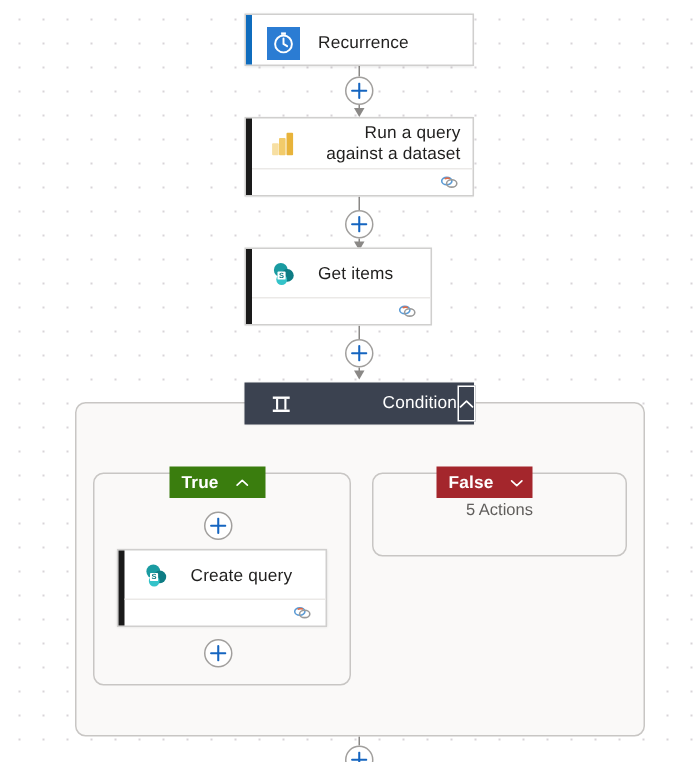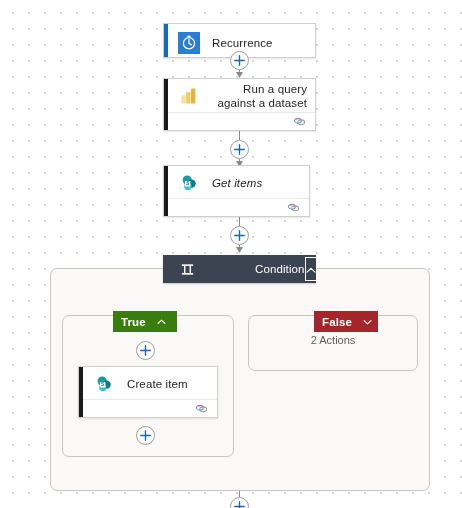--- a/index.html
+++ b/index.html
@@ -197,21 +197,21 @@
 
     <line x1="239.5" y1="491" x2="239.5" y2="497" stroke="#8a8886" stroke-width="1"></line>
   </svg>
 
   <div class="scope-box" style="left:50px; top:268px; width:380px; height:223px;"></div>
 
   <div class="branch-box" style="left:62px; top:315px; width:172px; height:142px;"></div>
 
   <div class="branch-box" style="left:248px; top:315px; width:170px; height:56px;"></div>
 
-  <div class="card" style="left:163px; top:23px; width:153px; height:35px;">
+  <div class="card" style="left:163px; top:9px; width:153px; height:35px;">
     <div class="accent" style="background:#0f6cbd;"></div>
     <div class="card-head">
       <div class="card-icon">
         <svg width="22" height="22" viewBox="0 0 22 22">
           <rect x="0" y="0" width="22" height="22" fill="#2b7cd3"></rect>
           <circle cx="11" cy="11.3" r="5.6" fill="none" stroke="#ffffff" stroke-width="1.3"></circle>
           <path d="M11 7.6 L11 11.3 L13.4 12.8" fill="none" stroke="#ffffff" stroke-width="1.3" stroke-linecap="round"></path>
           <rect x="9.4" y="3.6" width="3.2" height="1.6" fill="#ffffff"></rect>
         </svg>
       </div>
@@ -235,21 +235,21 @@
       <span>
         <svg class="conn-icon" viewBox="0 0 16 12">
           <ellipse cx="6" cy="5" rx="4.2" ry="3.0" fill="none" stroke="#5b9bd5" stroke-width="1.3"></ellipse>
           <ellipse cx="10" cy="7" rx="4.2" ry="3.0" fill="none" stroke="#9a9a9a" stroke-width="1.3"></ellipse>
           <path d="M4.2 3.2 A4.2 3 0 0 1 8.6 3.0" fill="none" stroke="#e06c4a" stroke-width="1.3"></path>
         </svg>
       </span>
     </div>
   </div>
 
-  <div class="card" style="left:163px; top:165px; width:147px; height:52px;font-style:italic;">
+  <div class="card" style="left:163px; top:165px; width:125px; height:52px;">
     <div class="accent" style="background:#1a1a1a;"></div>
     <div class="card-head" style="height:33px;">
       <div class="card-icon">
         <svg width="20" height="20" viewBox="0 0 20 20">
           <circle cx="8.2" cy="7.0" r="4.6" fill="#1a9ba1"></circle>
           <circle cx="12.6" cy="10.6" r="4.2" fill="#0e7c84"></circle>
           <circle cx="8.8" cy="13.4" r="3.6" fill="#34c3c9"></circle>
           <rect x="6.0" y="8.0" width="5.4" height="5.4" rx="0.6" fill="#ffffff"></rect>
           <text x="8.7" y="12.3" font-size="5" fill="#0e7c84" text-anchor="middle" font-family="Liberation Sans, sans-serif" font-weight="bold">S</text>
         </svg>
@@ -288,44 +288,44 @@
 
   <div class="branch-label" style="left:113px; top:311px; width:64px; height:21px; background:#3a7d0e;">
     <span class="bl-text">True</span>
     <span class="bl-chev">
       <svg width="9" height="6" viewBox="0 0 10 7">
         <path d="M1 5.2 L5 1.4 L9 5.2" fill="none" stroke="#ffffff" stroke-width="1.3" stroke-linecap="round" stroke-linejoin="round"></path>
       </svg>
     </span>
   </div>
 
-  <div class="branch-label" style="left:314px; top:311px; width:64px; height:21px; background:#a4262c;">
+  <div class="branch-label" style="left:291px; top:311px; width:64px; height:21px; background:#a4262c;">
     <span class="bl-text">False</span>
     <span class="bl-chev">
       <svg width="9" height="6" viewBox="0 0 10 7">
         <path d="M1 1.8 L5 5.6 L9 1.8" fill="none" stroke="#ffffff" stroke-width="1.3" stroke-linecap="round" stroke-linejoin="round"></path>
       </svg>
     </span>
   </div>
 
-  <div class="actions-count" style="left:248px; top:334px; width:170px;">2 Actions</div>
+  <div class="actions-count" style="left:248px; top:334px; width:170px;">5 Actions</div>
 
   <div class="card" style="left:78px; top:366px; width:140px; height:52px;">
     <div class="accent" style="background:#1a1a1a;"></div>
     <div class="card-head" style="height:33px;">
       <div class="card-icon">
         <svg width="20" height="20" viewBox="0 0 20 20">
           <circle cx="8.2" cy="7.0" r="4.6" fill="#1a9ba1"></circle>
           <circle cx="12.6" cy="10.6" r="4.2" fill="#0e7c84"></circle>
           <circle cx="8.8" cy="13.4" r="3.6" fill="#34c3c9"></circle>
           <rect x="6.0" y="8.0" width="5.4" height="5.4" rx="0.6" fill="#ffffff"></rect>
           <text x="8.7" y="12.3" font-size="5" fill="#0e7c84" text-anchor="middle" font-family="Liberation Sans, sans-serif" font-weight="bold">S</text>
         </svg>
       </div>
-      <div class="card-title">Create item</div>
+      <div class="card-title">Create query</div>
     </div>
     <div class="card-foot" style="position:absolute; left:4px; right:0; bottom:0;">
       <span>
         <svg class="conn-icon" viewBox="0 0 16 12">
           <ellipse cx="6" cy="5" rx="4.2" ry="3.0" fill="none" stroke="#5b9bd5" stroke-width="1.3"></ellipse>
           <ellipse cx="10" cy="7" rx="4.2" ry="3.0" fill="none" stroke="#9a9a9a" stroke-width="1.3"></ellipse>
           <path d="M4.2 3.2 A4.2 3 0 0 1 8.6 3.0" fill="none" stroke="#e06c4a" stroke-width="1.3"></path>
         </svg>
       </span>
     </div>

